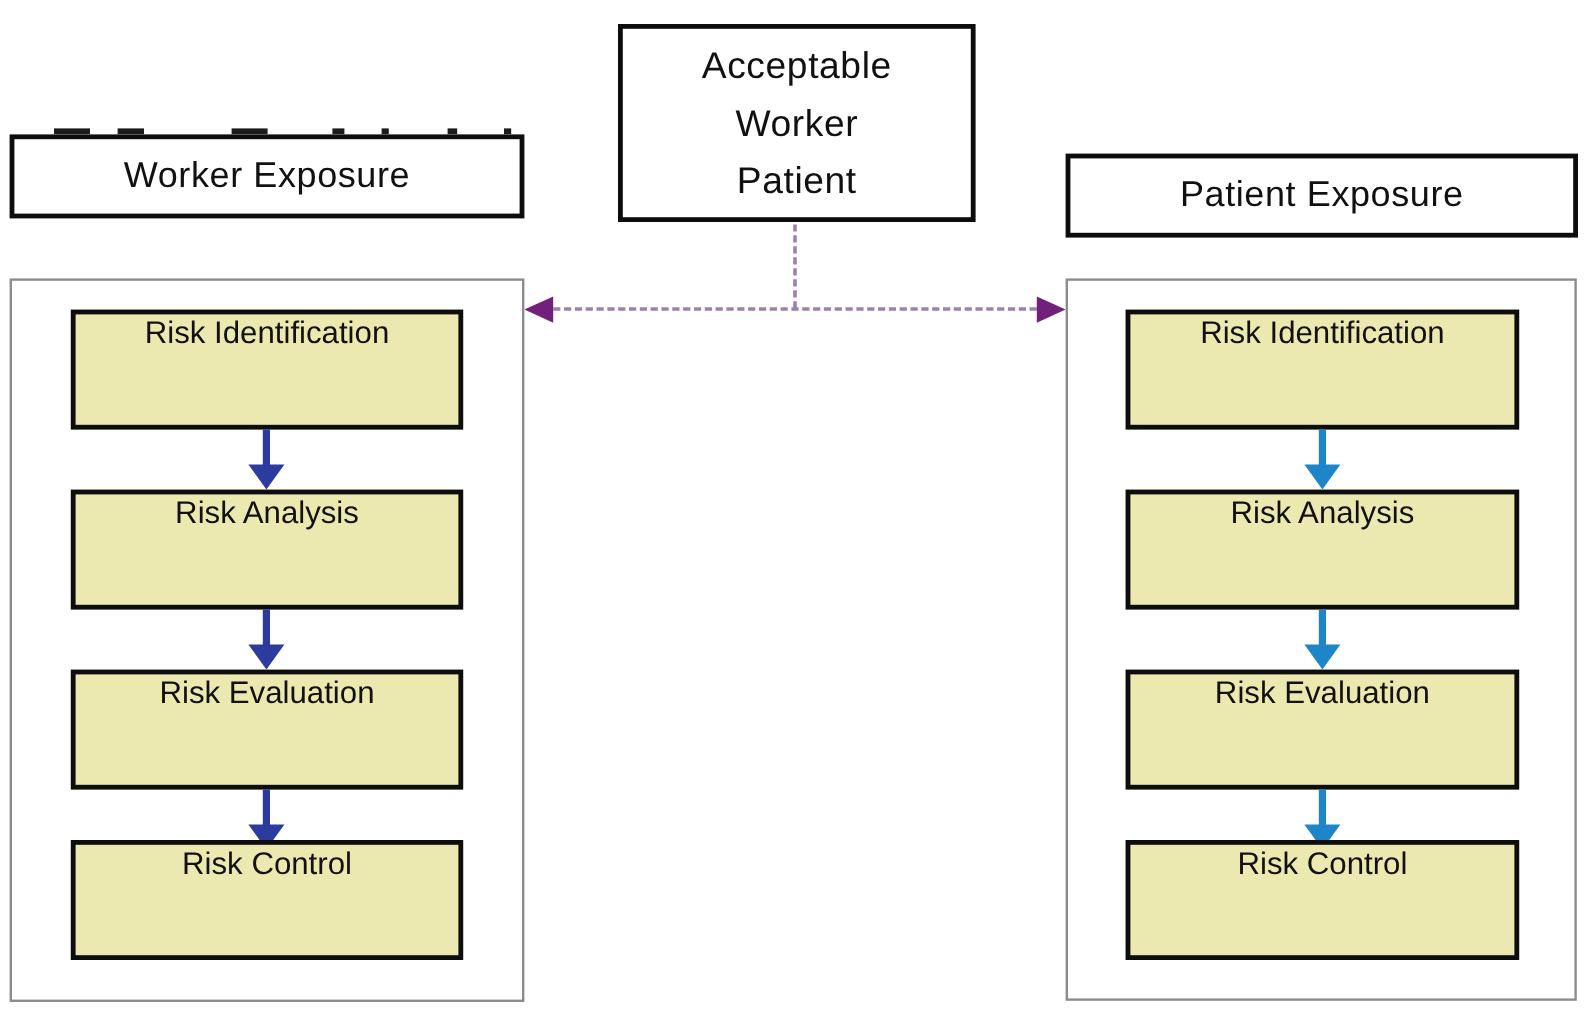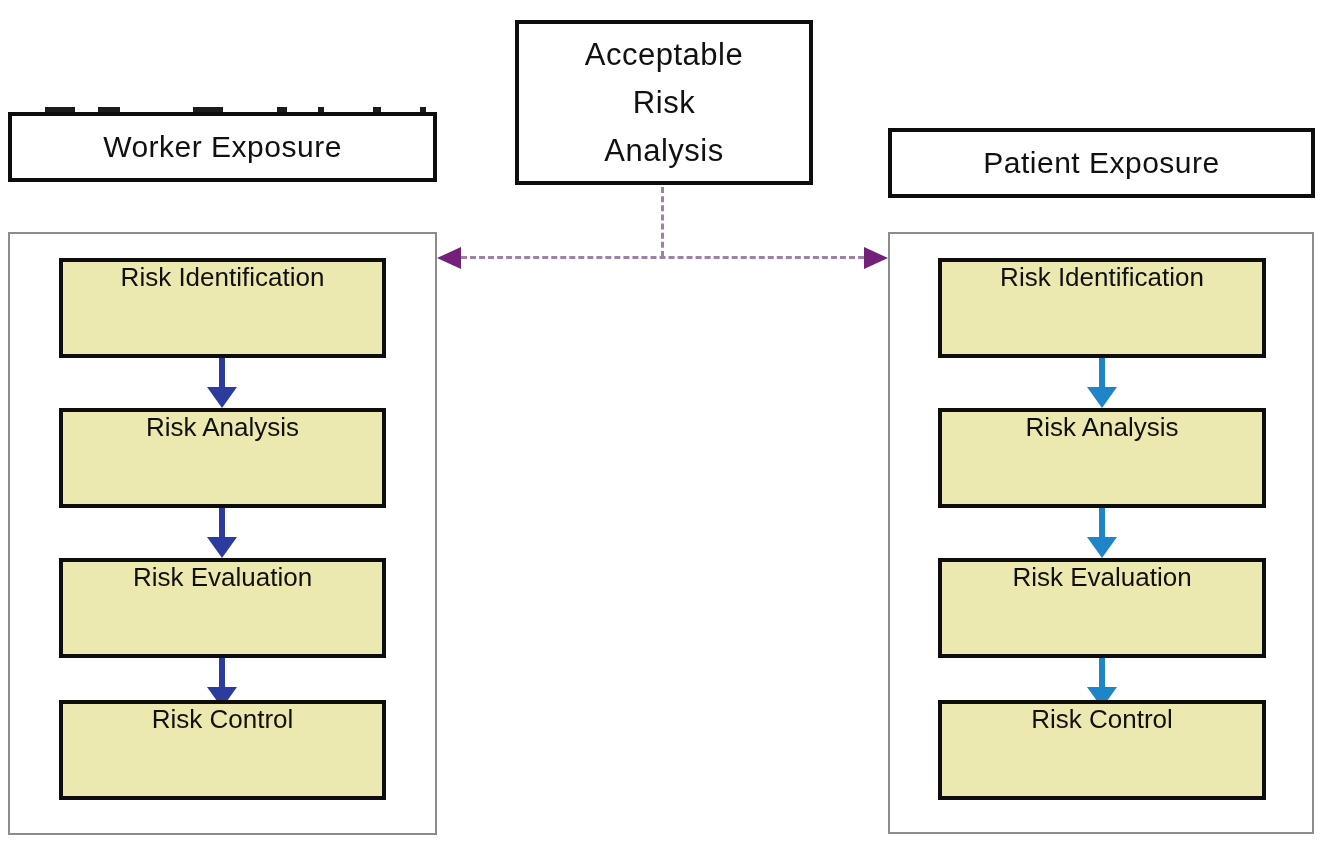--- a/index.html
+++ b/index.html
@@ -128,22 +128,22 @@
   .ghost.g5 { left: 373px; width: 8px; }
   .ghost.g6 { left: 420px; width: 6px; }
 </style>
 </head>
 <body>
 
 <div class="canvas">
 
   <div class="hdr-box ade-box">
     <span>Acceptable</span>
-    <span>Risk</span>
-    <span>Analysis</span>
+    <span>Worker</span>
+    <span>Patient</span>
   </div>
 
   <div class="dash-v"></div>
   <div class="dash-h"></div>
   <div class="conn-head west"></div>
   <div class="conn-head east"></div>
 
   <div>
     <div class="ghost g0"></div>
     <div class="ghost g1"></div>

